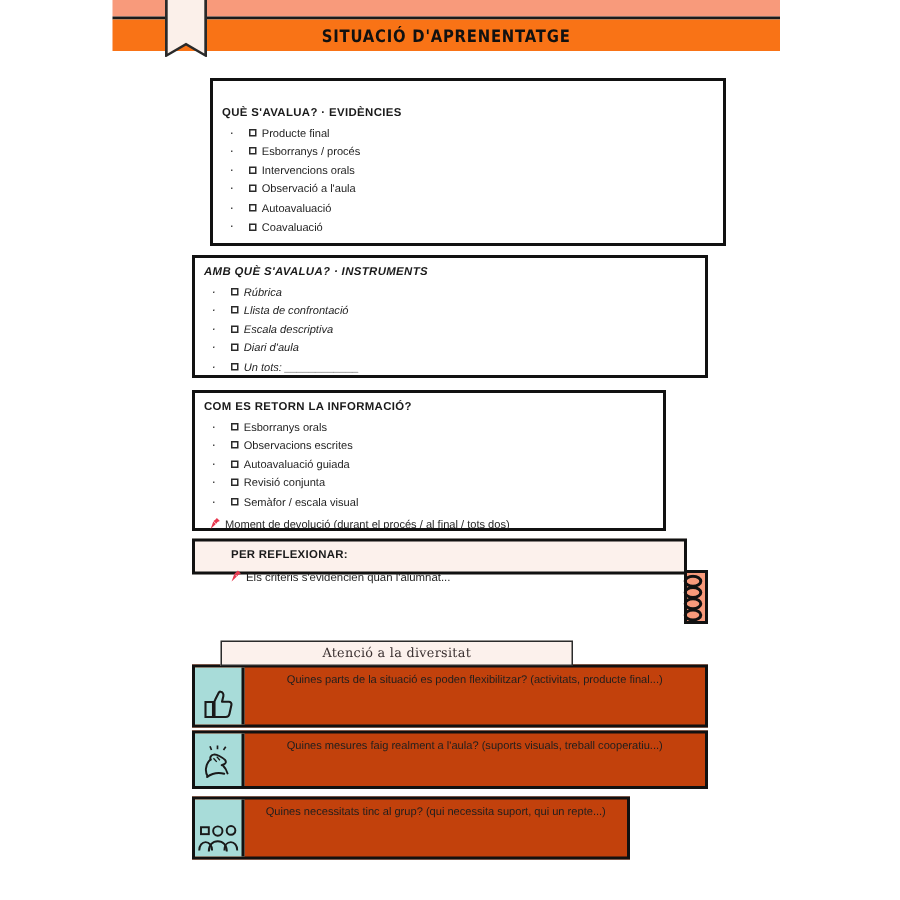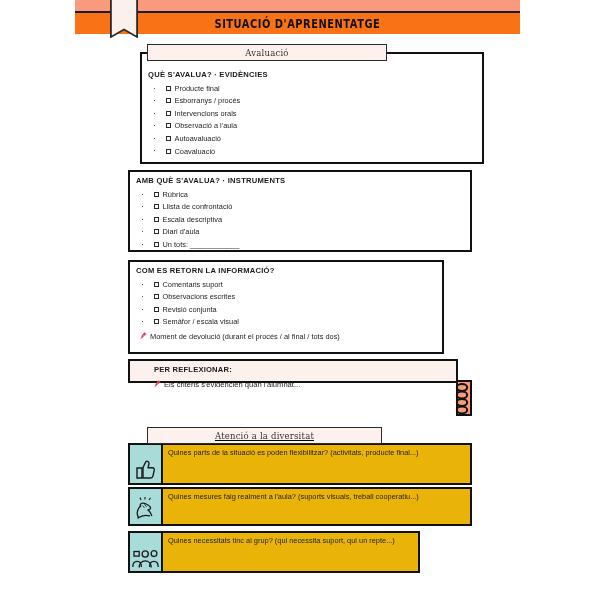--- a/index.html
+++ b/index.html
@@ -127,22 +127,23 @@
   .spiral {
     position: absolute;
     background: #F89A7B;
     border: 2.2px solid #111;
   }
 
   
   .drow {
     position: absolute;
     border: 2.2px solid #111;
-    background: #eab308;
+    background: #c2410c;
     display: flex;
+    text-align: center;
   }
   .dicon {
     width: 33px;
     background: #A8DCD9;
     border-right: 2.2px solid #111;
     display: flex; align-items: flex-end; justify-content: center;
     padding-bottom: 2px;
     flex: 0 0 33px;
   }
   .dtext {
@@ -161,57 +162,55 @@
   <div class="banner-orange"></div>
   <div class="banner-rule"></div>
   <div class="banner-teal">
     <div class="banner-title">SITUACIÓ D'APRENENTATGE</div>
   </div>
   <div class="ribbon"></div>
   <svg class="ribbon-notch" viewBox="0 0 28 38" preserveAspectRatio="none">
     <path d="M1 0 L1 37 L14 29.5 L27 37 L27 0" fill="none" stroke="#2a2a2a" stroke-width="1.6"></path>
   </svg>
 
-  <div class="tab-label" style="left:147px; top:44px; width:240px; height:17px;">
-    <span>Avaluació</span>
-  </div>
 
   <div class="obox" style="left:140px; top:52px; width:344px; height:112px;">
     <div style="padding:16px 0 0 6px;">
       <div class="sec-head">QUÈ S'AVALUA?  ·  EVIDÈNCIES</div>
       <ul class="chk-list">
         <li><span class="chk-box"></span><span>Producte final</span></li>
         <li><span class="chk-box"></span><span>Esborranys / procés</span></li>
         <li><span class="chk-box"></span><span>Intervencions orals</span></li>
         <li><span class="chk-box"></span><span>Observació a l'aula</span></li>
         <li><span class="chk-box"></span><span>Autoavaluació</span></li>
         <li><span class="chk-box"></span><span>Coavaluació</span></li>
       </ul>
     </div>
   </div>
 
   <div class="obox" style="left:128px; top:170px; width:344px; height:82px;">
-    <div style="padding:4px 0 16px 6px;">
+    <div style="padding:4px 0 16px 6px;font-style:italic;">
       <div class="sec-head">AMB QUÈ S'AVALUA?  ·  INSTRUMENTS</div>
       <ul class="chk-list">
         <li><span class="chk-box"></span><span>Rúbrica</span></li>
         <li><span class="chk-box"></span><span>Llista de confrontació</span></li>
         <li><span class="chk-box"></span><span>Escala descriptiva</span></li>
         <li><span class="chk-box"></span><span>Diari d'aula</span></li>
         <li><span class="chk-box"></span><span>Un tots: ____________</span></li>
       </ul>
     </div>
   </div>
 
   <div class="obox" style="left:128px; top:260px; width:316px; height:94px;">
     <div style="padding:4px 0 0 6px;">
       <div class="sec-head">COM ES RETORN LA INFORMACIÓ?</div>
       <ul class="chk-list">
-        <li><span class="chk-box"></span><span>Comentaris suport</span></li>
+        <li><span class="chk-box"></span><span>Esborranys orals</span></li>
         <li><span class="chk-box"></span><span>Observacions escrites</span></li>
+        <li><span class="chk-box"></span><span>Autoavaluació guiada</span></li>
         <li><span class="chk-box"></span><span>Revisió conjunta</span></li>
         <li><span class="chk-box"></span><span>Semàfor / escala visual</span></li>
       </ul>
       <div class="pin-line">
         <span class="pin">
           <svg width="7" height="8" viewBox="0 0 7 8">
               <path d="M4.6 0.3 L6.6 2.3 L5.0 3.0 L4.2 4.2 L2.3 2.3 L3.5 1.5 Z" fill="#E8384F"></path>
               <path d="M2.2 2.6 L0.4 7.6 L3.9 4.3 Z" fill="#E8384F"></path>
             </svg>
         </span><span>Moment de devolució (durant el procés / al final / tots dos)</span>
@@ -234,21 +233,21 @@
   </div>
   <div class="spiral" style="left:456px; top:380px; width:16px; height:36px;">
     <svg width="16" height="32" viewBox="0 0 16 32" style="position:absolute; left:-4px; top:1px;">
       <ellipse cx="8" cy="4.5" rx="5.2" ry="3.4" fill="none" stroke="#111" stroke-width="2"></ellipse>
       <ellipse cx="8" cy="12" rx="5.2" ry="3.4" fill="none" stroke="#111" stroke-width="2"></ellipse>
       <ellipse cx="8" cy="19.5" rx="5.2" ry="3.4" fill="none" stroke="#111" stroke-width="2"></ellipse>
       <ellipse cx="8" cy="27" rx="5.2" ry="3.4" fill="none" stroke="#111" stroke-width="2"></ellipse>
     </svg>
   </div>
 
-  <div class="tab-label" style="left:147px; top:427px; width:235px; height:17px;text-decoration:underline;">
+  <div class="tab-label" style="left:147px; top:427px; width:235px; height:17px;">
     <span>Atenció a la diversitat</span>
   </div>
 
   <div class="drow" style="left:128px; top:443px; width:344px; height:42px;">
     <div class="dicon">
       <svg width="24" height="24" viewBox="0 0 24 24">
         <path d="M3 11 h5 v10 h-5 z" fill="none" stroke="#1a1a1a" stroke-width="1.4"></path>
         <path d="M9 21 h7.5 c1.3 0 2.2-.8 2.4-1.9 l1.4-6.2 c.2-1.1-.6-2.1-1.7-2.1 h-4.6 l.9-3.6 c.35-1.5-.5-2.9-1.9-3.1 -.6-.1-1 .3-1.2.8 L9.6 9.2 9 10.6 z" fill="none" stroke="#1a1a1a" stroke-width="1.4" stroke-linejoin="round"></path>
       </svg>
     </div>

